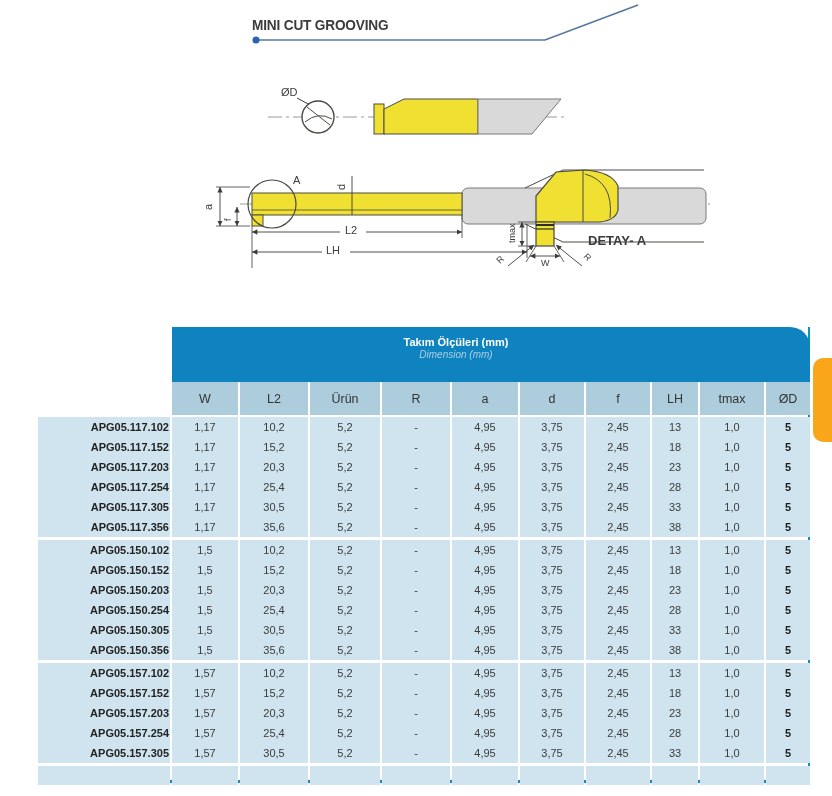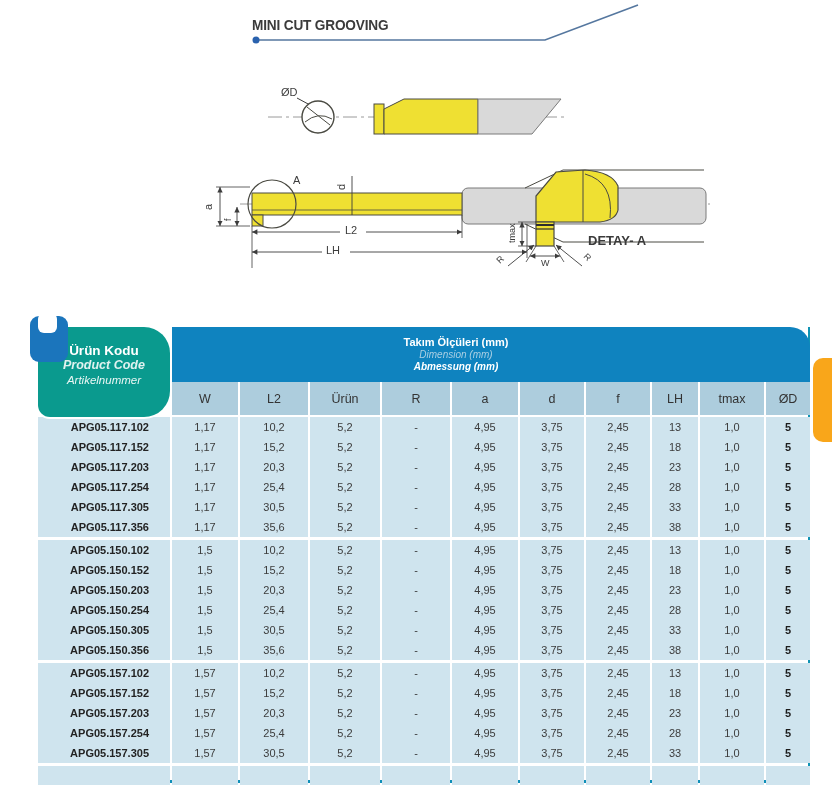--- a/index.html
+++ b/index.html
@@ -46,21 +46,21 @@
   .hdr-row { position:absolute; left:0; top:55px; width:772px; }
   .hdr-cell { height:33px; background:#adcddd; display:flex; align-items:center; justify-content:center;
     font-size:12.5px; color:#333; }
   .hdr-spacer { background:transparent; }
 
   .tbody { position:absolute; left:0; top:90px; width:772px; }
   .tgroup { margin-bottom:3px; }
   .tgroup:last-of-type { margin-bottom:0; }
   .trow > div { height:20px; background:#cfe4ee; display:flex; align-items:center; justify-content:center;
     font-size:11px; color:#3c3c3c; }
-  .trow .code { justify-content:flex-end; padding-right:21px; font-weight:bold; font-size:11px; color:#232323; }
+  .trow .code { justify-content:flex-end; padding-right:1px; font-weight:bold; font-size:11px; color:#232323; }
   .trow .bold { font-weight:bold; color:#1d1d1d; }
   .strip > div { height:19px; background:#cfe4ee; }
   .catalog-spacer { height:453px; }
 
   .orange-tab { position:absolute; right:0; top:358px; width:19px; height:84px;
     background:#f9a61a; border-radius:10px 0 0 10px; }
 </style>
 </head>
 <body>
 
@@ -156,31 +156,22 @@
       <text x="588" y="245" class="caption-text">DETAY- A</text>
     </g>
   </svg>
 
   <div class="catalog">
     <div class="catalog-spacer"></div>
 
     <div class="band">
       <div class="l1">Takım Ölçüleri (mm)</div>
       <div class="l2">Dimension (mm)</div>
-      <div class="l3">Abmessung (mm)</div>
     </div>
 
-    <div class="codebox">
-      <div class="l1">Ürün Kodu</div>
-      <div class="l2">Product Code</div>
-      <div class="l3">Artikelnummer</div>
-      <div class="bookmark">
-        <div class="notch"></div>
-      </div>
-    </div>
 
     <div class="grid hdr-row">
         <div class="hdr-cell hdr-spacer"></div>
         <div class="hdr-cell">W</div>
         <div class="hdr-cell">L2</div>
         <div class="hdr-cell">Ürün</div>
         <div class="hdr-cell">R</div>
         <div class="hdr-cell">a</div>
         <div class="hdr-cell">d</div>
         <div class="hdr-cell">f</div>

